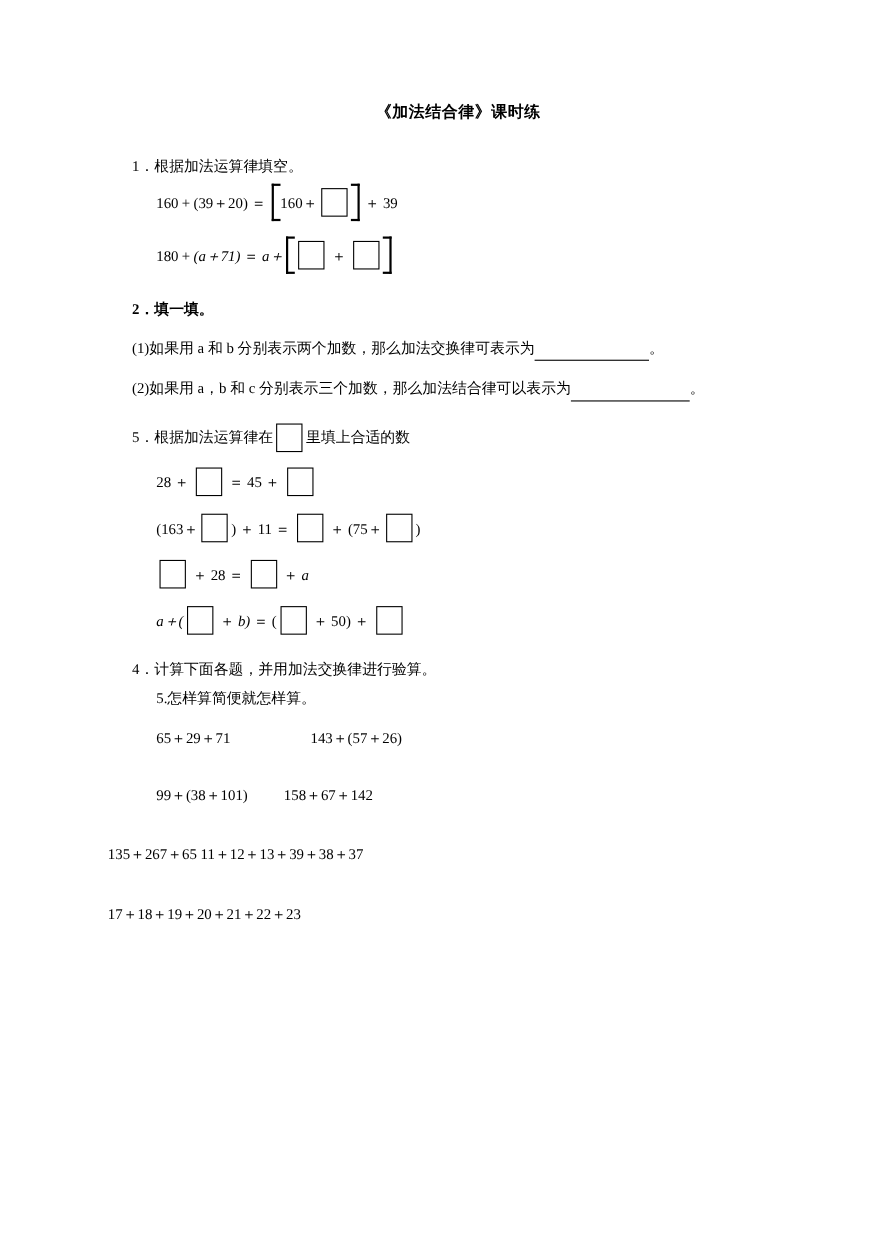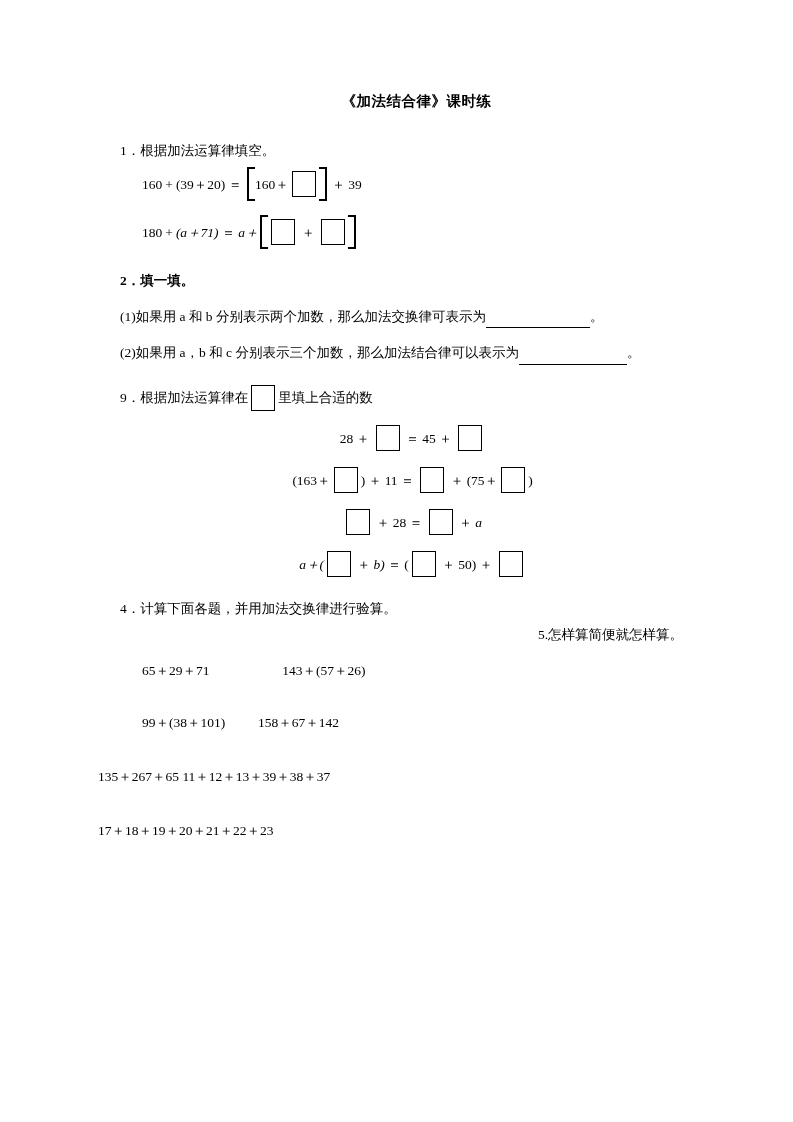--- a/index.html
+++ b/index.html
@@ -24,39 +24,39 @@
   .title {
     text-align: center;
     font-size: 14.5px;
     font-weight: bold;
     margin-top: 92px;
     letter-spacing: 0.5px;
     margin-left: 40px;
   }
   .body-area {
     padding-left: 120px;
-    padding-right: 110px;
+    padding-right: 72px;
     margin-top: 30px;
   }
   .q-label {
     font-size: 13.5px;
     margin-top: 18px;
     margin-bottom: 6px;
     line-height: 1.5;
   }
   .math-row {
     font-size: 13.5px;
     margin: 0 0 6px 0;
     display: flex;
     align-items: center;
     flex-wrap: wrap;
     line-height: 1;
   }
   .indent1 { margin-left: 22px; align-items: center; }
-  .indent2 { margin-left: 22px; justify-content: center; }
+  .indent2 { margin-left: 22px; }
   .mi {
     font-style: italic;
     font-family: "Liberation Serif", "DejaVu Serif", serif;
   }
   .op { margin: 0 3px; }
   .blank-box {
     display: inline-block;
     width: 22px;
     height: 24px;
     border: 1.2px solid #000;
@@ -116,21 +116,20 @@
     margin-top: 10px;
     display: flex;
     align-items: baseline;
   }
   .calc-row span.gap-a { display:inline-block; width: 52px; }
   .calc-row span.gap-b { display:inline-block; width: 32px; }
   .q5-label {
     font-size: 13.5px;
     margin-left: 22px;
     margin-bottom: 8px;
-    text-align: right;
   }
   .q5-row {
     font-size: 13.5px;
     margin-left: 22px;
     margin-top: 18px;
   }
   .q5-row .gap-wide { display:inline-block; width: 66px; }
   .q5-row .gap-mid { display:inline-block; width: 26px; }
   .q5-row-out {
     font-size: 13.5px;
@@ -184,21 +183,21 @@
 
     <div class="q-inline">
       <span>(1)如果用 a 和 b 分别表示两个加数，那么加法交换律可表示为</span><span class="fill-line" style="width:104px;"></span><span>。</span>
     </div>
 
     <div class="q-inline">
       <span>(2)如果用 a，b 和 c 分别表示三个加数，那么加法结合律可以表示为</span><span class="fill-line" style="width:108px;"></span><span>。</span>
     </div>
 
     <div class="q3-head">
-      <span>9．根据加法运算律在</span>
+      <span>5．根据加法运算律在</span>
       <span class="blank-box"></span>
       <span>里填上合适的数</span>
     </div>
 
     <div class="math-row indent2" style="margin-top:14px;">
       <span class="txt">28</span>
       <span class="op">＋</span>
       <span class="blank-box"></span>
       <span class="op">＝</span>
       <span class="txt">45</span>

